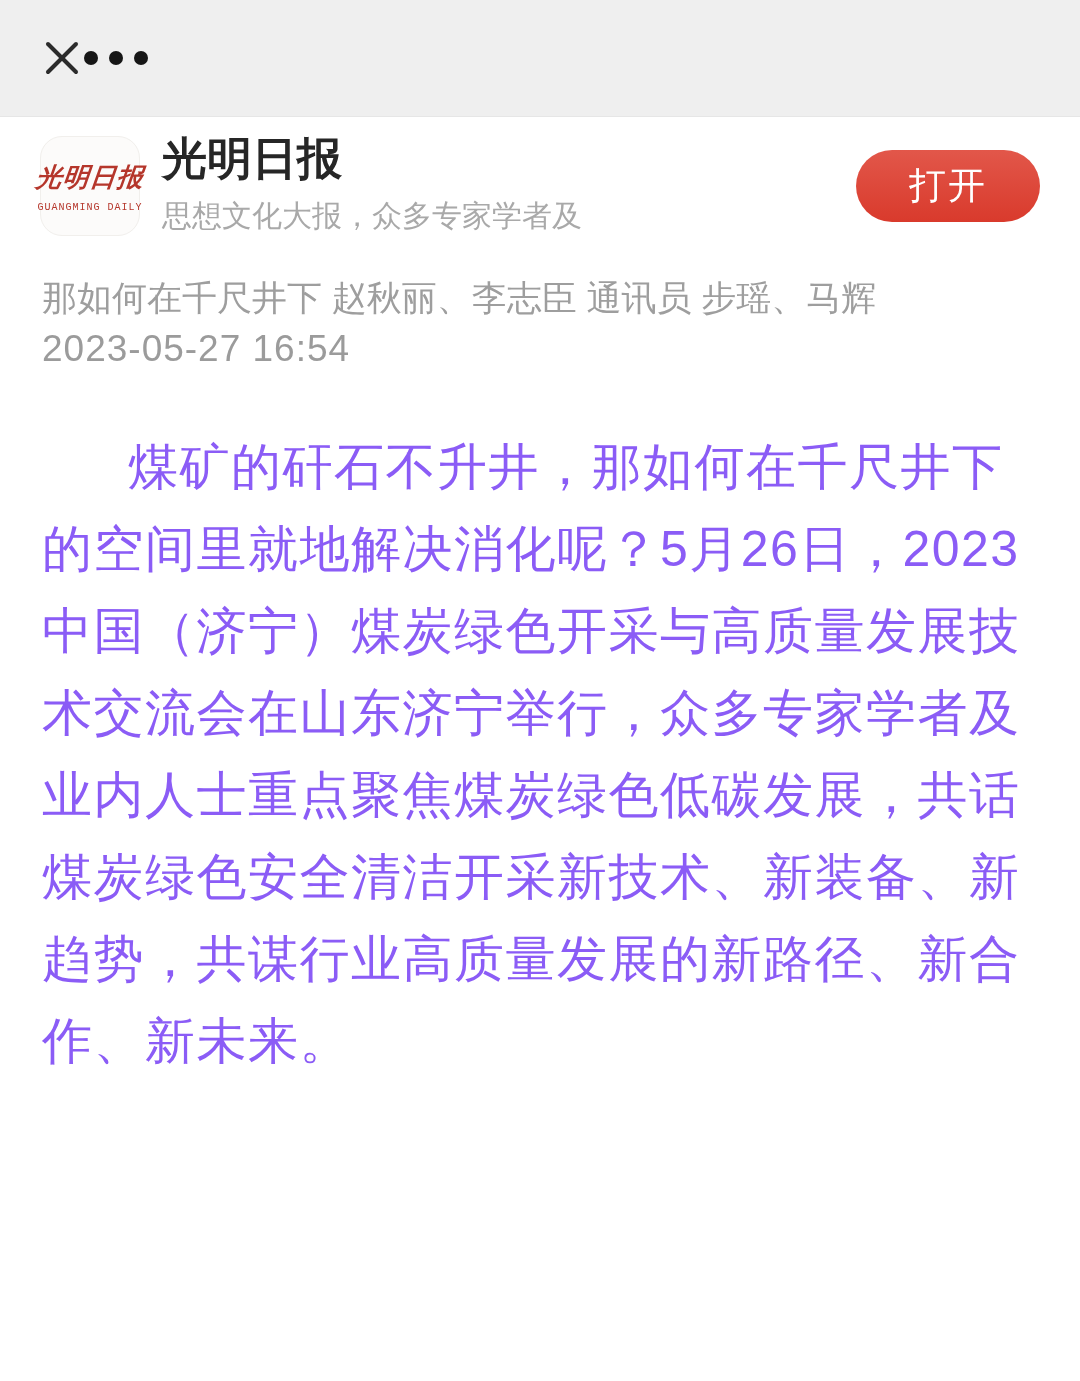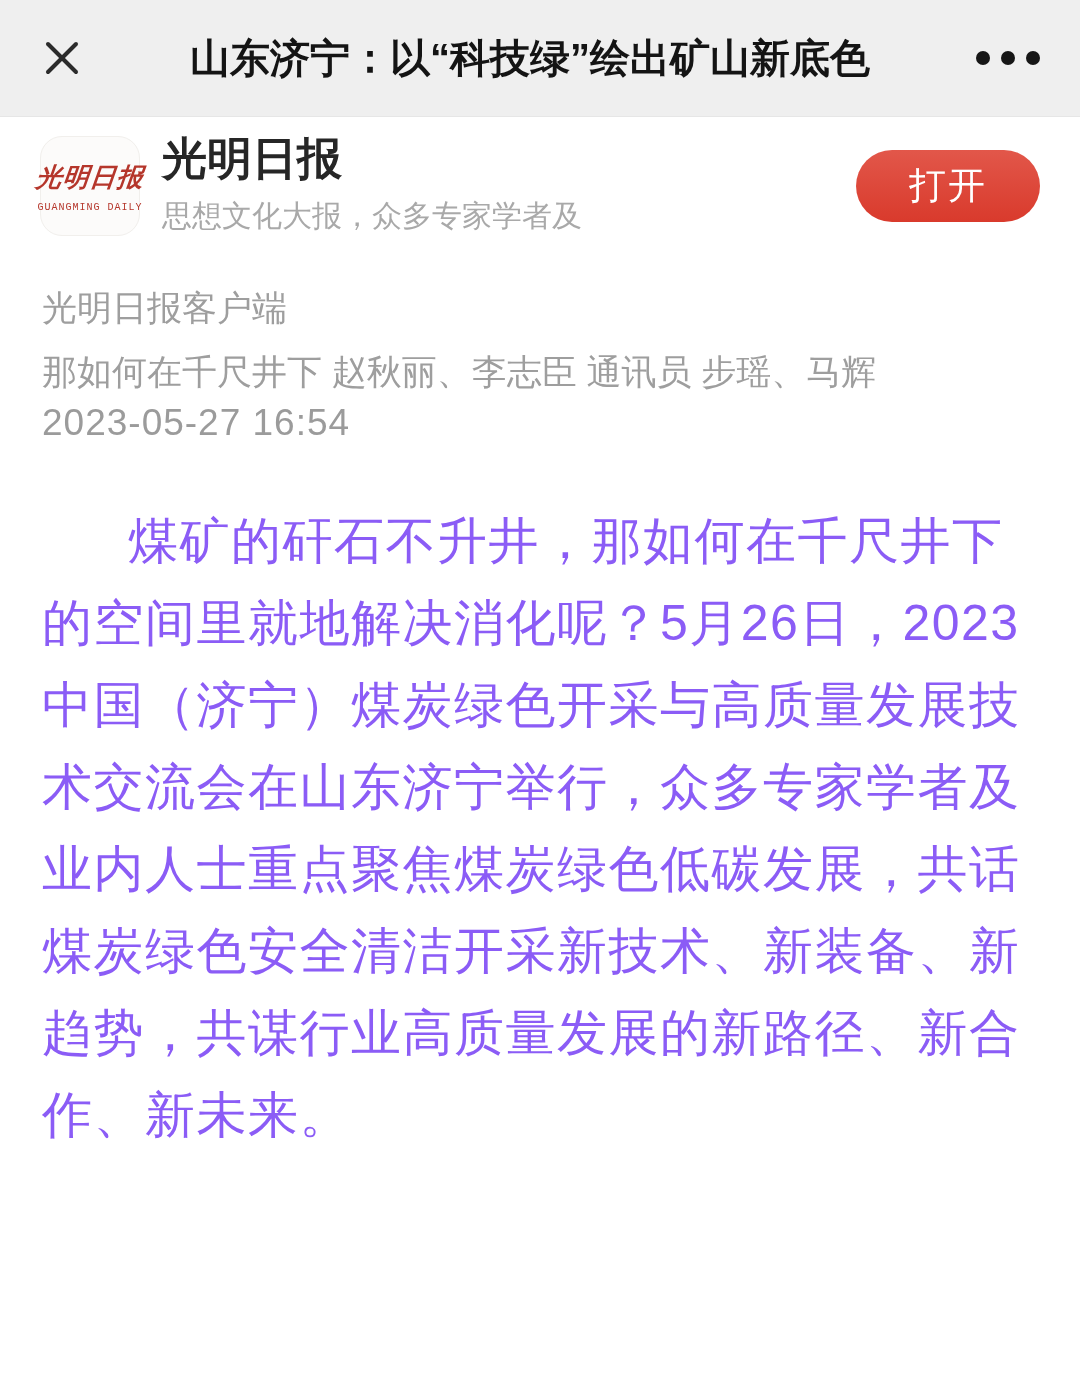--- a/index.html
+++ b/index.html
@@ -163,42 +163,40 @@
 
 <header class="topbar">
   <div class="close-btn">
     <span style="display:flex;">
       <svg width="38" height="38" viewBox="0 0 38 38">
         <line x1="5" y1="5" x2="33" y2="33" stroke="#2b2b2b" stroke-width="4" stroke-linecap="round"></line>
         <line x1="33" y1="5" x2="5" y2="33" stroke="#2b2b2b" stroke-width="4" stroke-linecap="round"></line>
       </svg>
     </span>
   </div>
-  <div class="topbar-title">山东济宁：以“科技绿”绘出矿山新底色</div>
   <div class="more-btn">
     <span class="dot"></span>
     <span class="dot"></span>
     <span class="dot"></span>
   </div>
 </header>
 
 <section class="banner">
   <div class="app-logo">
     <span class="logo-calligraphy">光明日报</span>
     <span class="logo-sub">GUANGMING DAILY</span>
   </div>
   <div class="banner-text">
     <div class="app-name">光明日报</div>
     <div class="app-tagline">思想文化大报，众多专家学者及</div>
   </div>
   <div class="open-btn">打开</div>
 </section>
 
 <main class="article">
-  <div class="meta-source">光明日报客户端</div>
   <div class="meta-byline">那如何在千尺井下 赵秋丽、李志臣 通讯员 步瑶、马辉</div>
   <div class="meta-date">2023-05-27 16:54</div>
   <p class="body-text">煤矿的矸石不升井，那如何在千尺井下
 的空间里就地解决消化呢？5月26日，2023
 中国（济宁）煤炭绿色开采与高质量发展技
 术交流会在山东济宁举行，众多专家学者及
 业内人士重点聚焦煤炭绿色低碳发展，共话
 煤炭绿色安全清洁开采新技术、新装备、新
 趋势，共谋行业高质量发展的新路径、新合
 作、新未来。</p>

